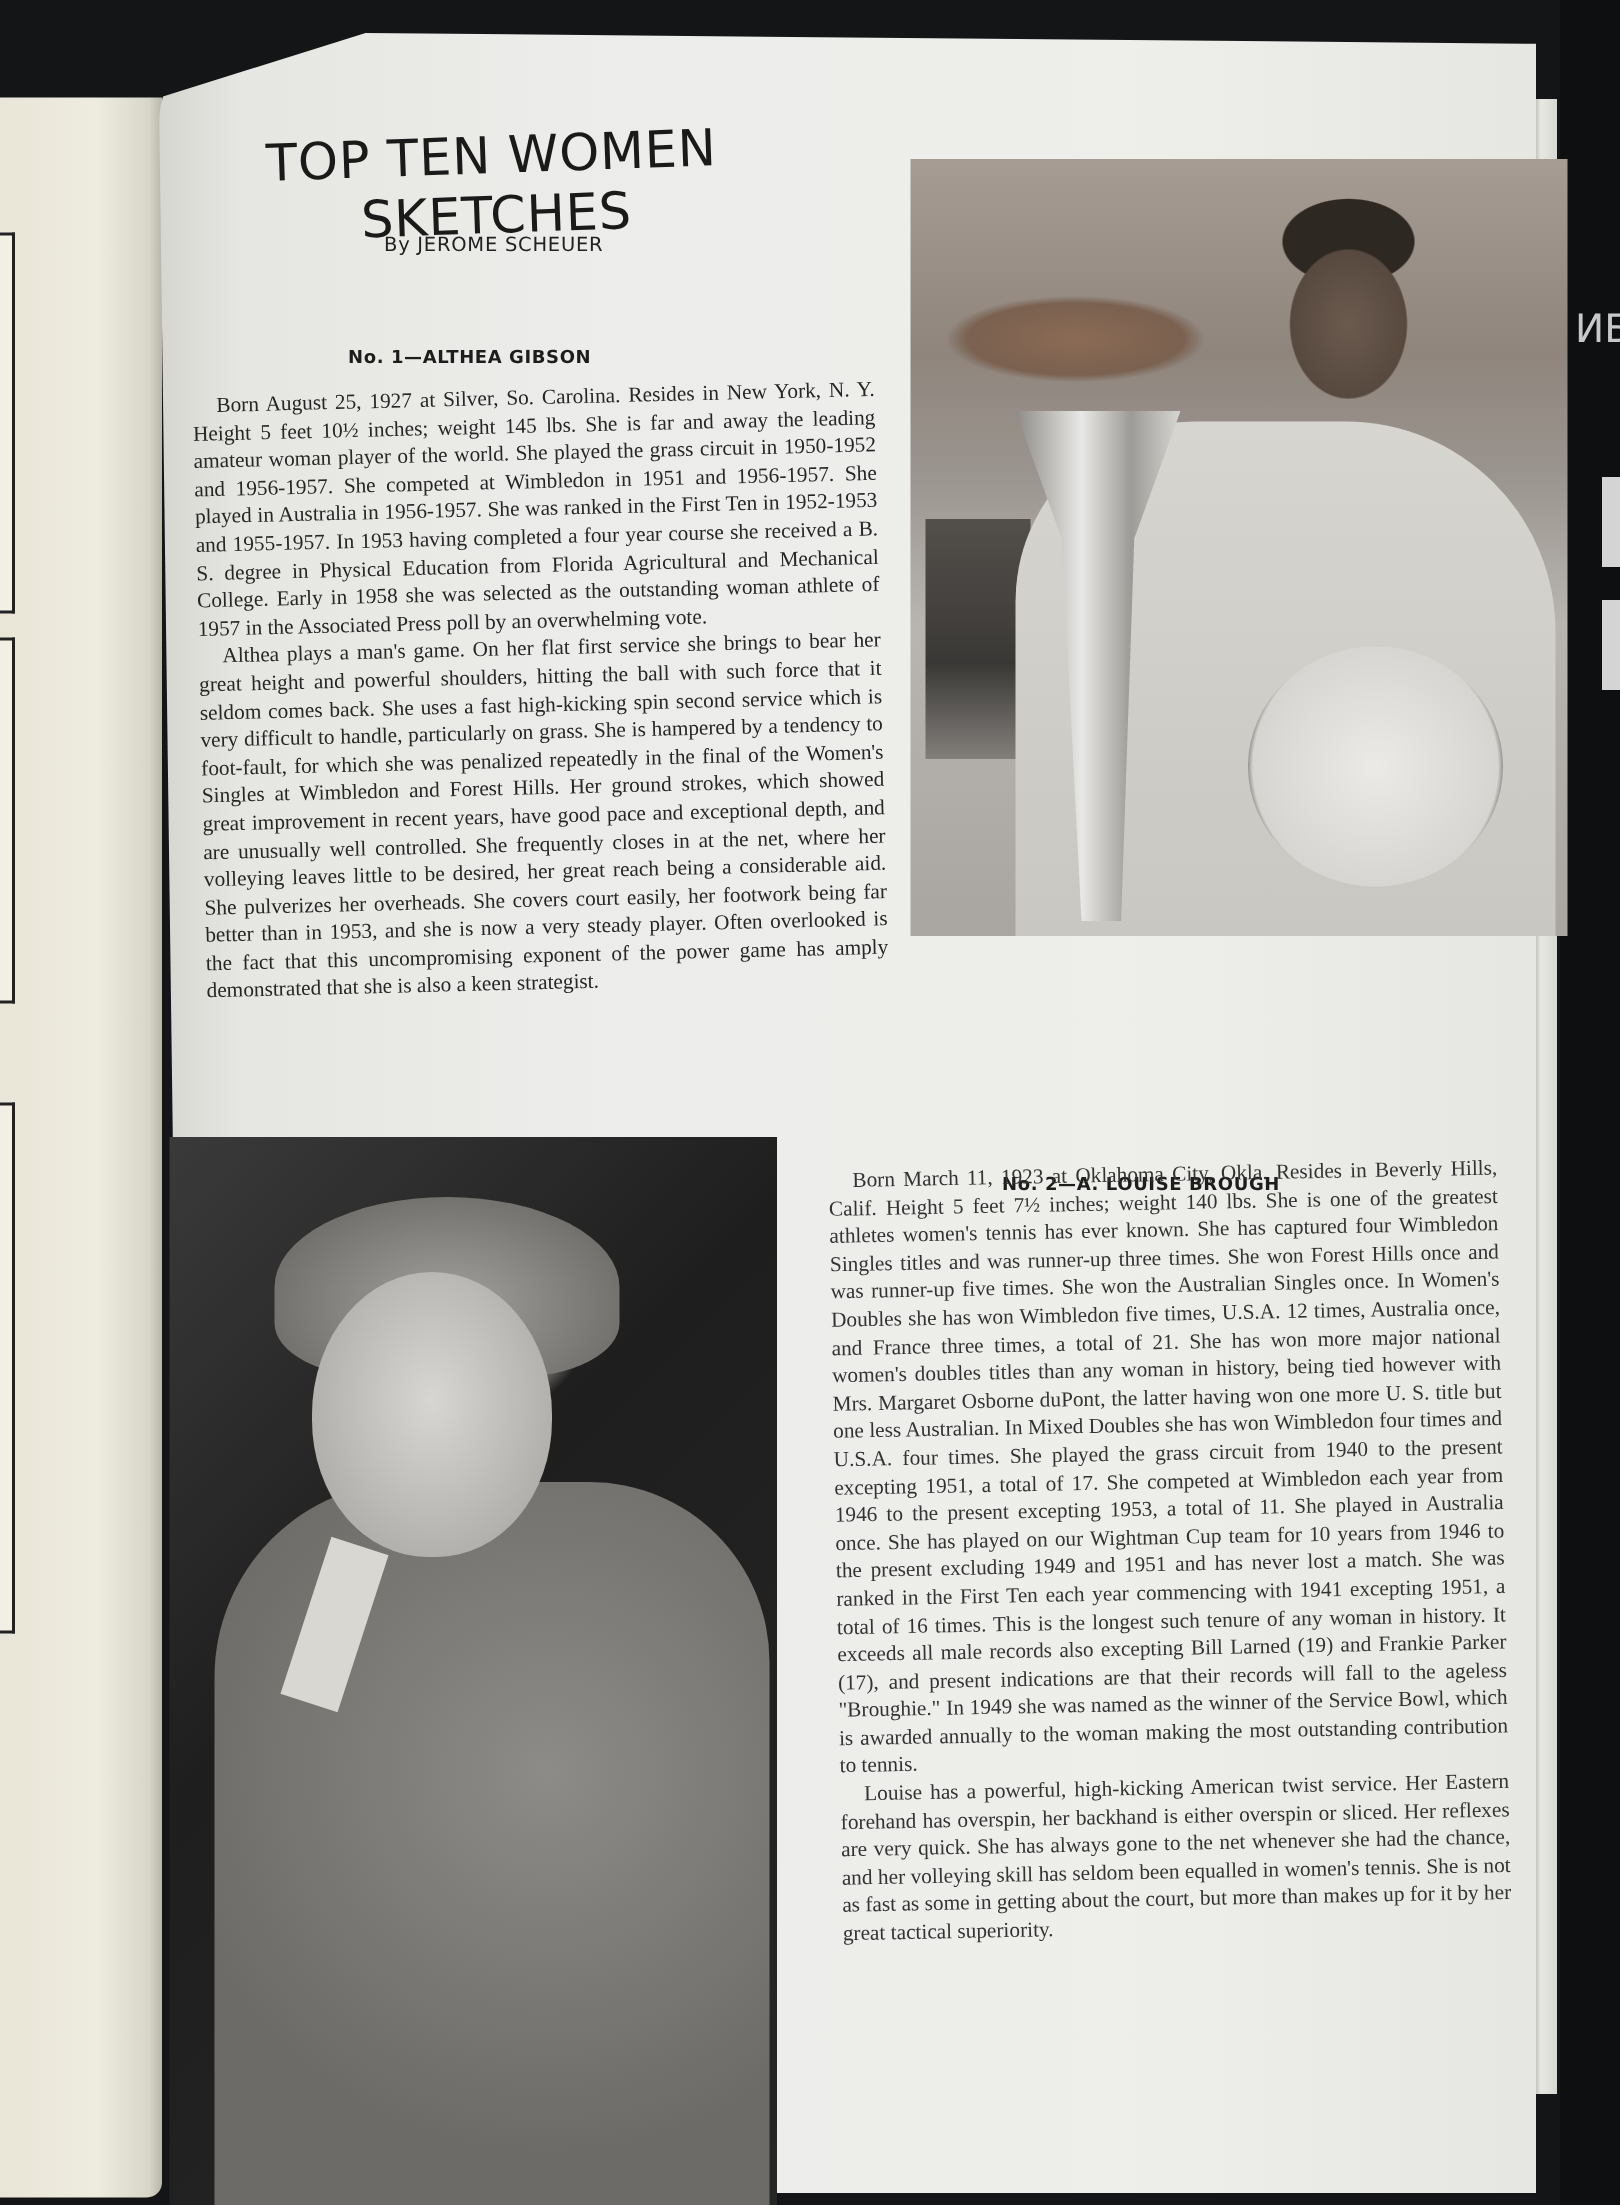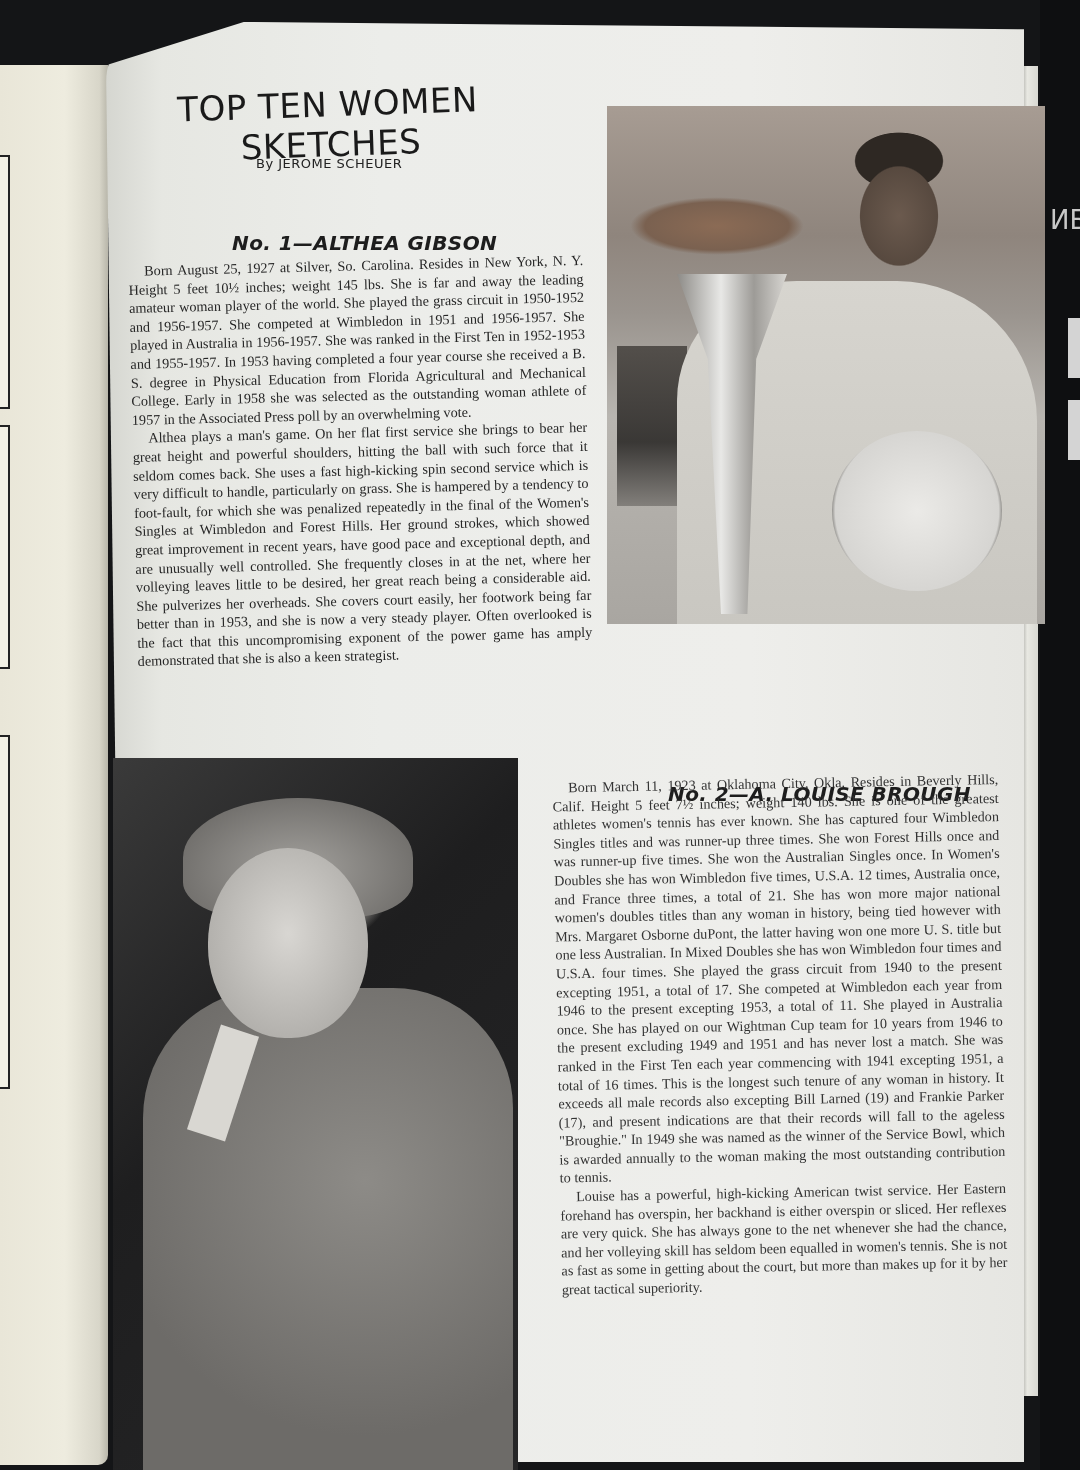--- a/index.html
+++ b/index.html
@@ -32,21 +32,21 @@
       font-size: 34px; line-height: 40px; letter-spacing: 0.5px; font-weight: normal;
       transform: rotate(-2deg);
     }
     .title .line2 { display: block; padding-left: 62px; }
     .byline {
       position: absolute; left: 256px; top: 156px;
       font-family: "DejaVu Sans", sans-serif; font-size: 13px; color: #222; letter-spacing: 0.5px; text-align: center;
     }
     .heading {
       position: absolute; font-family: "DejaVu Sans", sans-serif; font-weight: bold;
-      font-size: 20px; color: #1d1d1d; letter-spacing: 0.4px; font-style: italic;
+      font-size: 12px; color: #1d1d1d; letter-spacing: 0.4px;
     }
     .h1 { left: 232px; top: 231px; }
     .h2 { left: 668px; top: 745px; margin-top: 37px; }
     .body-text {
       position: absolute; font-family: "Liberation Serif", serif; color: #262626;
       font-size: 14.2px; line-height: 18.6px; text-align: justify;
     }
     .body-text p { margin: 0; text-indent: 16px; }
     .col1 { left: 128px; top: 262px; width: 455px; transform: rotate(-1.4deg); transform-origin: 0 0; }
     .col2 { left: 552px; top: 770px; width: 446px; transform: rotate(-1.1deg); transform-origin: 100% 0; color: #333; }

